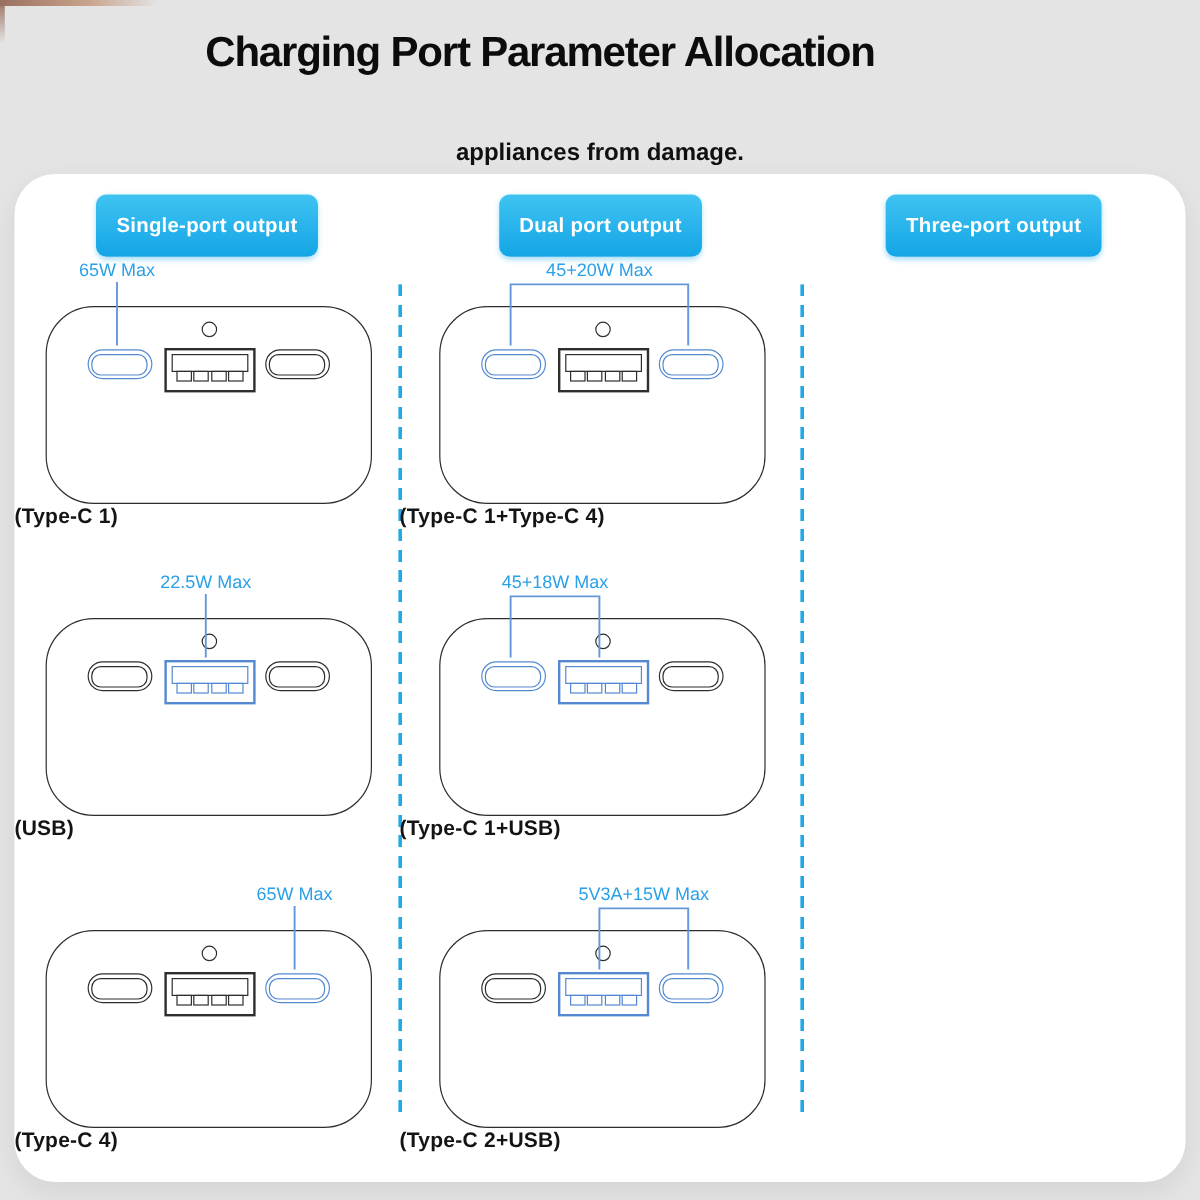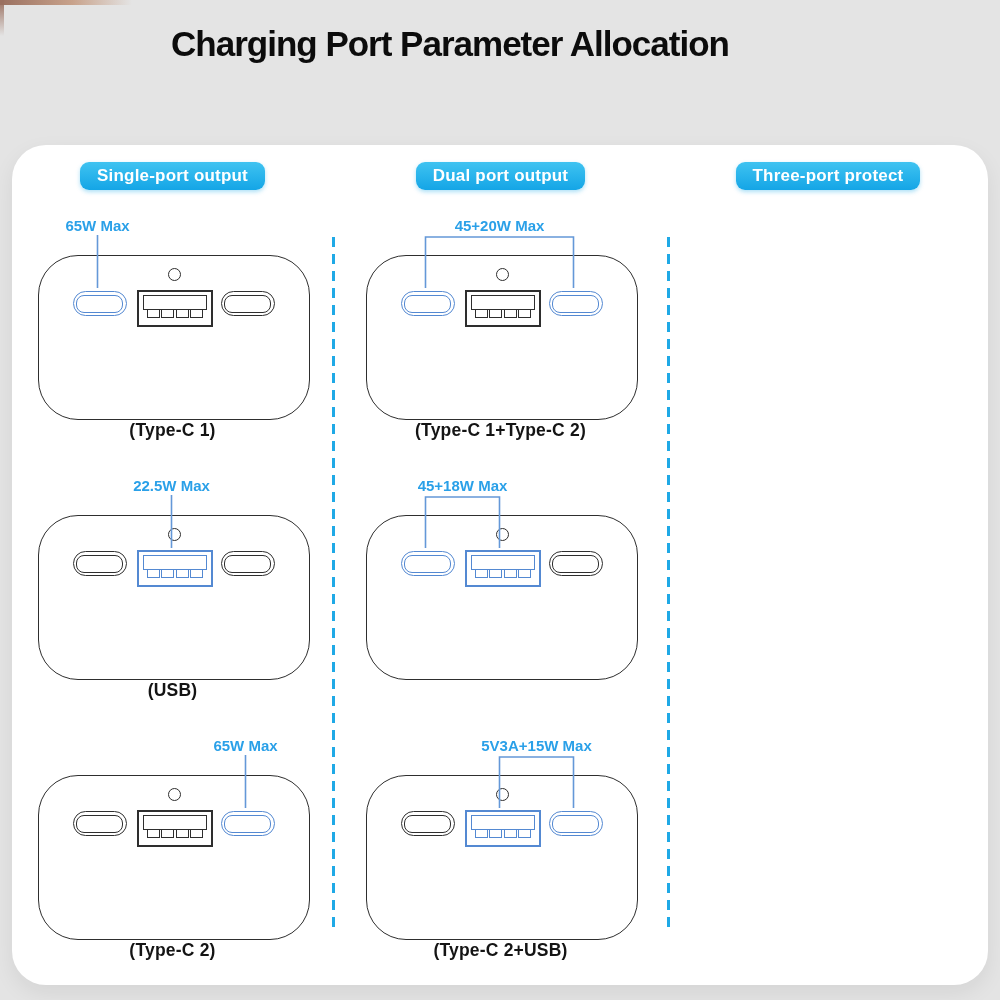--- a/index.html
+++ b/index.html
@@ -16,51 +16,52 @@
     font-size:35px;font-weight:800;letter-spacing:-1px;color:#0c0c0c;}
   .subtitle{position:absolute;top:85px;left:110px;width:780px;text-align:center;
     font-size:20px;font-weight:700;line-height:1.42;color:#101010;}
   .card{position:absolute;left:12px;top:145px;width:976px;height:840px;
     background:var(--card,#fff);border-radius:34px;box-shadow:0 8px 22px rgba(0,0,0,.07);}
   .divider{position:absolute;top:92px;width:3px;height:693px;
     background:repeating-linear-gradient(to bottom,var(--divider,#1fa9e6) 0 10px,transparent 10px 17px);}
   .divider.d1{left:320px;}
   .divider.d2{left:655px;}
   .col{position:absolute;top:0;height:840px;}
-  .badge{margin:17px auto 0;width:max-content;padding:4px 17px;border-radius:9px;
+  .badge{margin:17px auto 0;width:max-content;padding:16px 17px;border-radius:9px;
     background:linear-gradient(180deg,var(--badge-top,#3fc3f1),var(--badge-bottom,#14a5e6));
     color:#fff;font-size:17px;font-weight:700;letter-spacing:.2px;
     box-shadow:0 2px 4px rgba(20,165,230,.35);}
   .cell{position:absolute;left:0;width:100%;height:250px;}
   .wlabel{position:absolute;top:2px;transform:translateX(-50%);
-    font-size:15px;font-weight:700;white-space:nowrap;color:var(--label-text,#2aa0e8);}
+    font-size:15px;font-weight:400;white-space:nowrap;color:var(--label-text,#2aa0e8);}
   .device{position:absolute;top:40px;width:270px;height:163px;background:#fff;
     border:1.6px solid var(--outline,#2e2e2e);border-radius:40px;}
   .led{position:absolute;left:50%;top:12px;width:11px;height:11px;margin-left:-5.5px;
     border:1.8px solid var(--outline,#2e2e2e);border-radius:50%;}
   .typec{position:absolute;top:35px;width:52px;height:23px;border:1.8px solid;border-radius:13px;}
   .typec .inner{position:absolute;inset:2.5px;border:1.5px solid;border-radius:8px;}
   .usb{position:absolute;top:34px;left:98px;width:72px;height:33px;border:2px solid;}
   .usb .tongue{position:absolute;left:4px;right:4px;top:3px;height:13px;border:1.5px solid;}
   .usb .pin{position:absolute;top:16.5px;width:11px;height:7px;border:1.5px solid;}
-  .caption{position:absolute;top:205px;left:0;width:100%;text-align:center;
+  .caption{position:absolute;top:205px;left:0;width:100%;
     font-size:17.5px;font-weight:700;color:#141414;letter-spacing:.2px;}
   .connector{position:absolute;left:0;top:0;pointer-events:none;}
   .connector path{stroke:var(--connector,#6498d8);stroke-width:1.6;fill:none;}
 </style>
 </head>
 <body>
 
 <div class="stage">
   <div class="corner-top"></div>
   <div class="corner-left"></div>
 
   <div class="title">Charging Port Parameter Allocation</div>
   <div class="subtitle">
     <br>
+    <span>appliances from damage.</span>
   </div>
 
   <div class="card">
     <div class="divider d1"></div>
     <div class="divider d2"></div>
   <div class="col" style="left: 0px; width: 321px;">
         <div class="badge">Single-port output</div>
         <div class="cell" style="top: 70px;">
           <div class="wlabel" style="left: 85.5px;">65W Max</div>
           <div class="device" style="left: 25.5px;">
@@ -118,21 +119,21 @@
               <div class="tongue"></div>
               <div class="pin" style="left: 8px;"></div>
               <div class="pin" style="left: 22px;"></div>
               <div class="pin" style="left: 37px;"></div>
               <div class="pin" style="left: 51px;"></div>
             </div>
             <div class="typec" style="left: 182px; color: rgb(84, 137, 210);">
               <div class="inner"></div>
             </div>
           </div>
-          <div class="caption">(Type-C 2)</div>
+          <div class="caption">(Type-C 4)</div>
           <svg class="connector" width="321" height="250" viewBox="0 0 321 250">
             <path d="M 233.5 20 V 73"></path>
           </svg>
         </div>
       </div>
       <div class="col" style="left: 321px; width: 335px;">
         <div class="badge">Dual port output</div>
         <div class="cell" style="top: 70px;">
           <div class="wlabel" style="left: 166.5px;">45+20W Max</div>
           <div class="device" style="left: 32.5px;">
@@ -144,21 +145,21 @@
               <div class="tongue"></div>
               <div class="pin" style="left: 8px;"></div>
               <div class="pin" style="left: 22px;"></div>
               <div class="pin" style="left: 37px;"></div>
               <div class="pin" style="left: 51px;"></div>
             </div>
             <div class="typec" style="left: 182px; color: rgb(84, 137, 210);">
               <div class="inner"></div>
             </div>
           </div>
-          <div class="caption">(Type-C 1+Type-C 2)</div>
+          <div class="caption">(Type-C 1+Type-C 4)</div>
           <svg class="connector" width="335" height="250" viewBox="0 0 335 250">
             <path d="M 92.5 73 V 22 H 240.5 V 73"></path>
           </svg>
         </div>
         <div class="cell" style="top: 330px;">
           <div class="wlabel" style="left: 129.5px;">45+18W Max</div>
           <div class="device" style="left: 32.5px;">
             <div class="led"></div>
             <div class="typec" style="left: 34px; color: rgb(84, 137, 210);">
               <div class="inner"></div>
@@ -167,20 +168,21 @@
               <div class="tongue"></div>
               <div class="pin" style="left: 8px;"></div>
               <div class="pin" style="left: 22px;"></div>
               <div class="pin" style="left: 37px;"></div>
               <div class="pin" style="left: 51px;"></div>
             </div>
             <div class="typec" style="left: 182px; color: rgb(46, 46, 46);">
               <div class="inner"></div>
             </div>
           </div>
+          <div class="caption">(Type-C 1+USB)</div>
           <svg class="connector" width="335" height="250" viewBox="0 0 335 250">
             <path d="M 92.5 73 V 22 H 166.5 V 73"></path>
           </svg>
         </div>
         <div class="cell" style="top: 590px;">
           <div class="wlabel" style="left: 203.5px;">5V3A+15W Max</div>
           <div class="device" style="left: 32.5px;">
             <div class="led"></div>
             <div class="typec" style="left: 34px; color: rgb(46, 46, 46);">
               <div class="inner"></div>
@@ -196,16 +198,16 @@
               <div class="inner"></div>
             </div>
           </div>
           <div class="caption">(Type-C 2+USB)</div>
           <svg class="connector" width="335" height="250" viewBox="0 0 335 250">
             <path d="M 166.5 73 V 22 H 240.5 V 73"></path>
           </svg>
         </div>
       </div>
       <div class="col" style="left: 656px; width: 320px;">
-        <div class="badge">Three-port protect</div>
+        <div class="badge">Three-port output</div>
       </div>
     </div>
 </div>
 
 </body></html>

